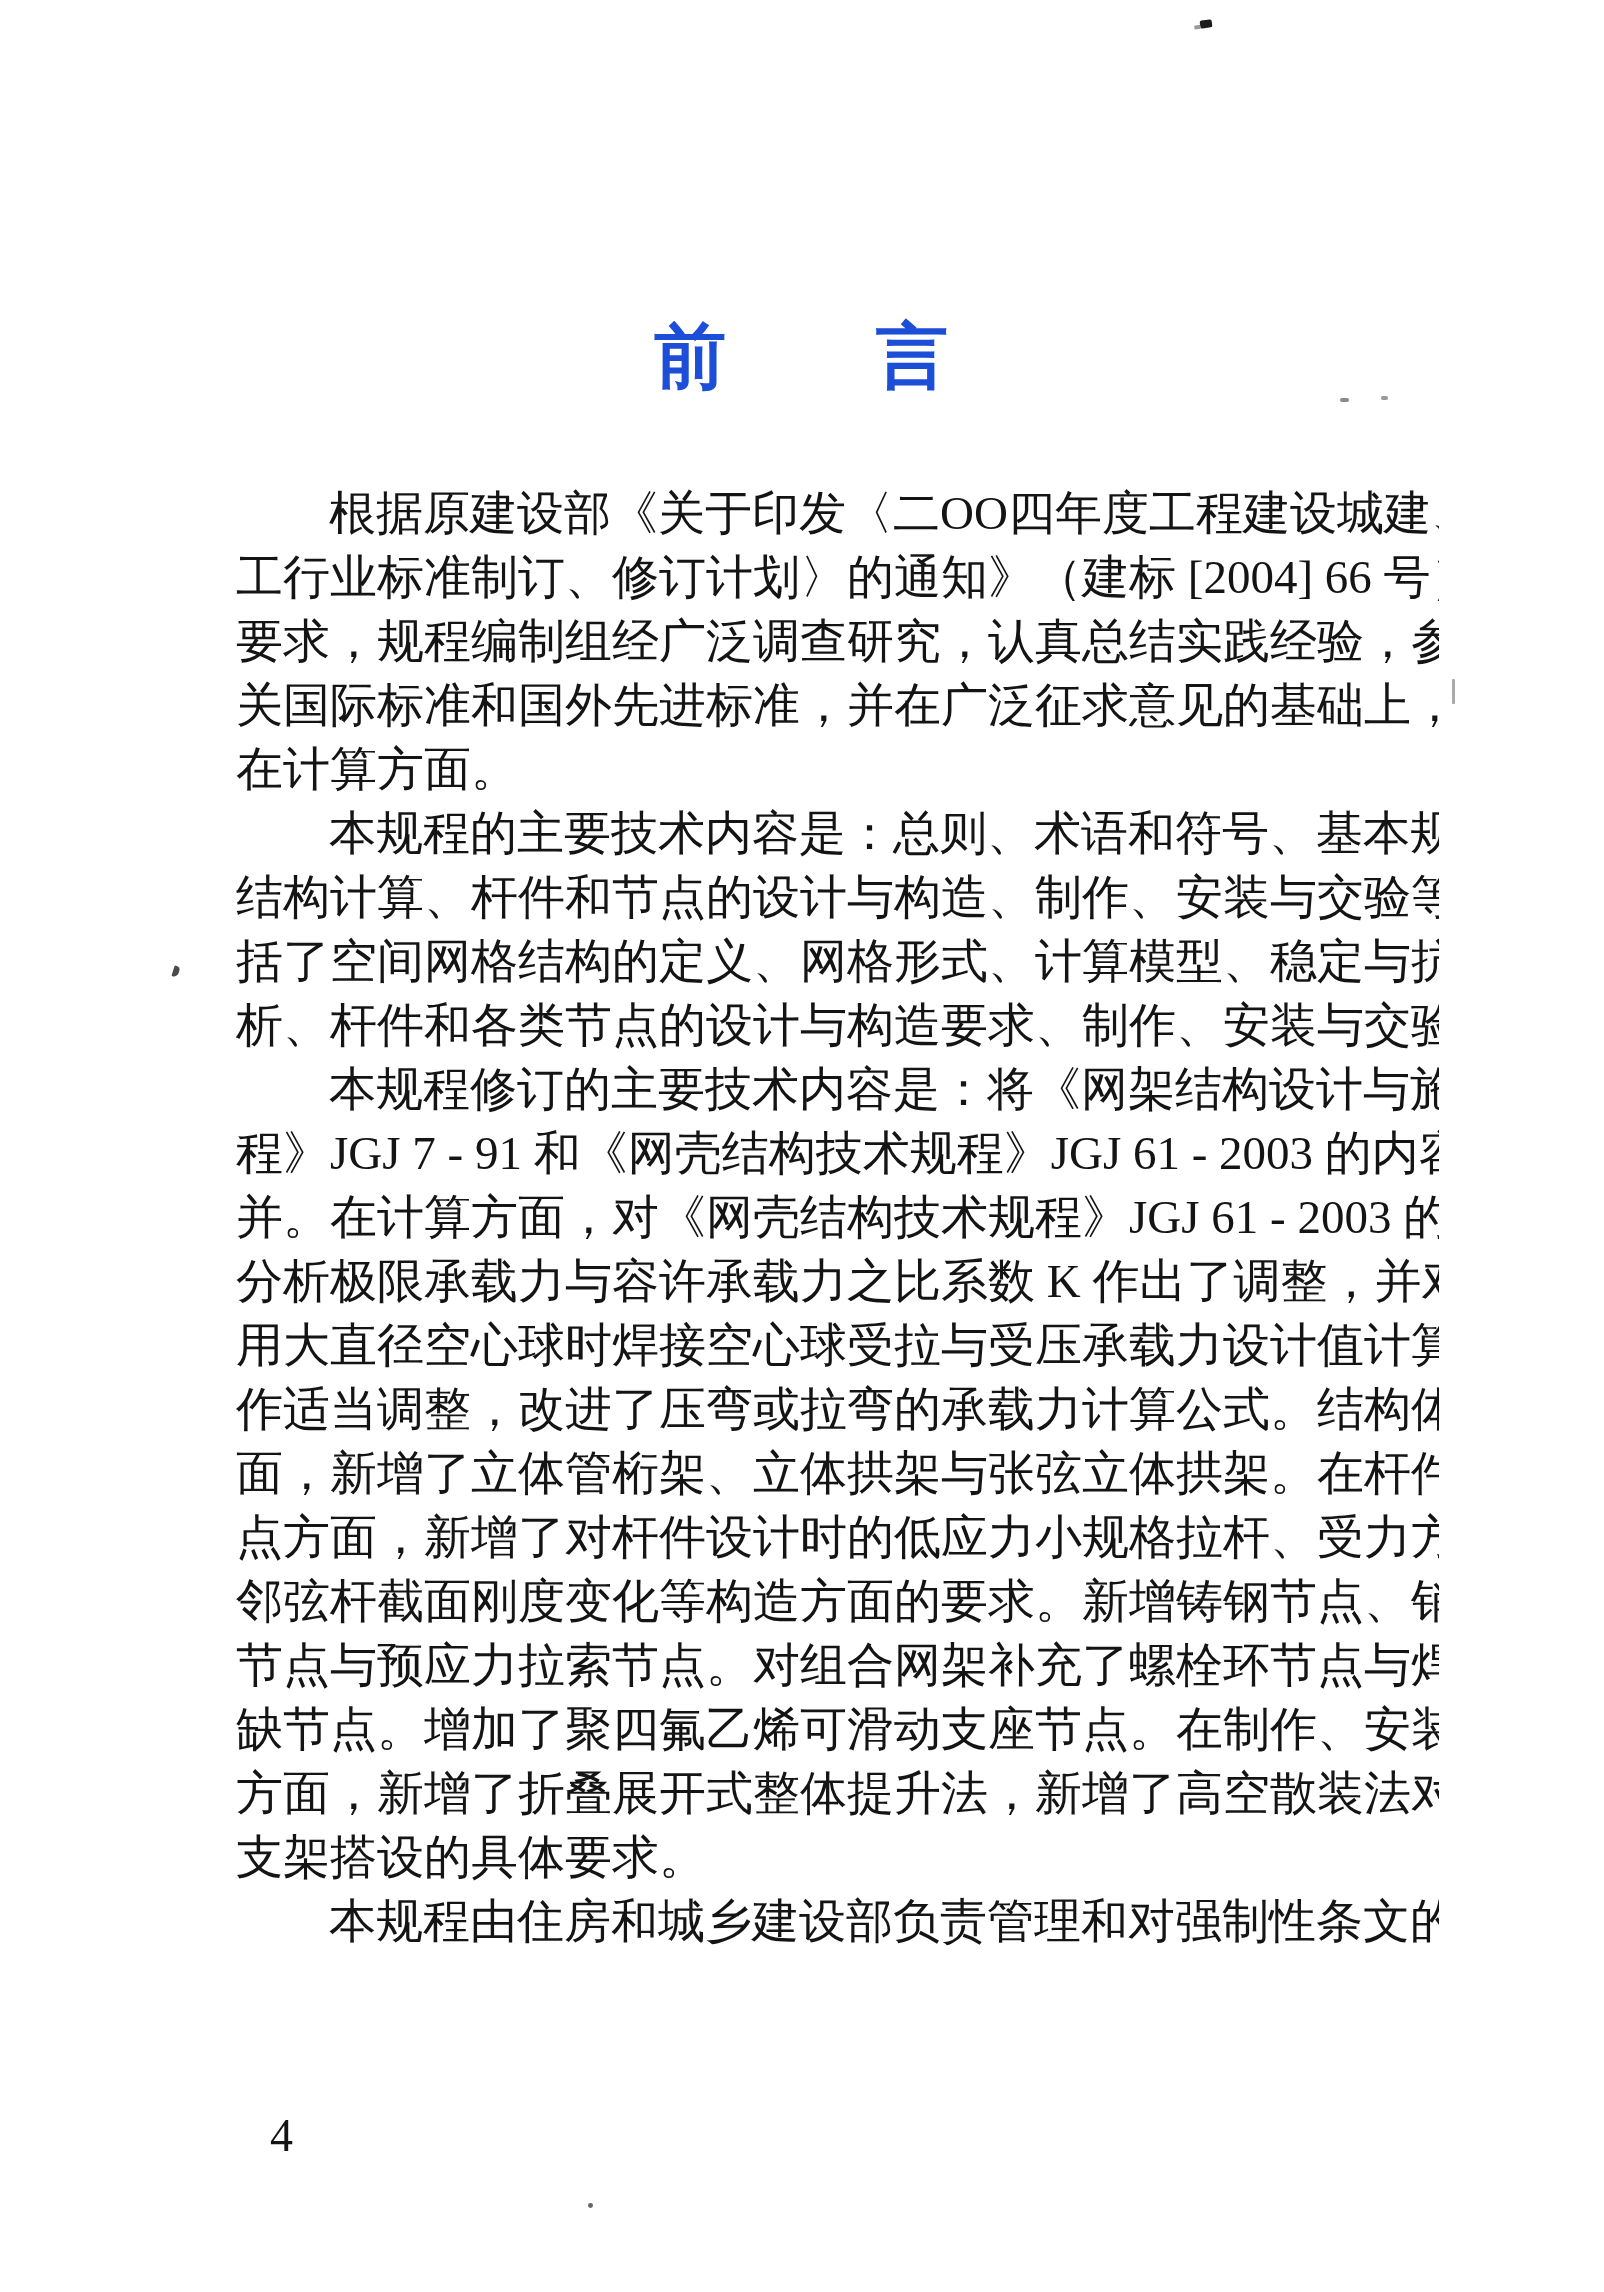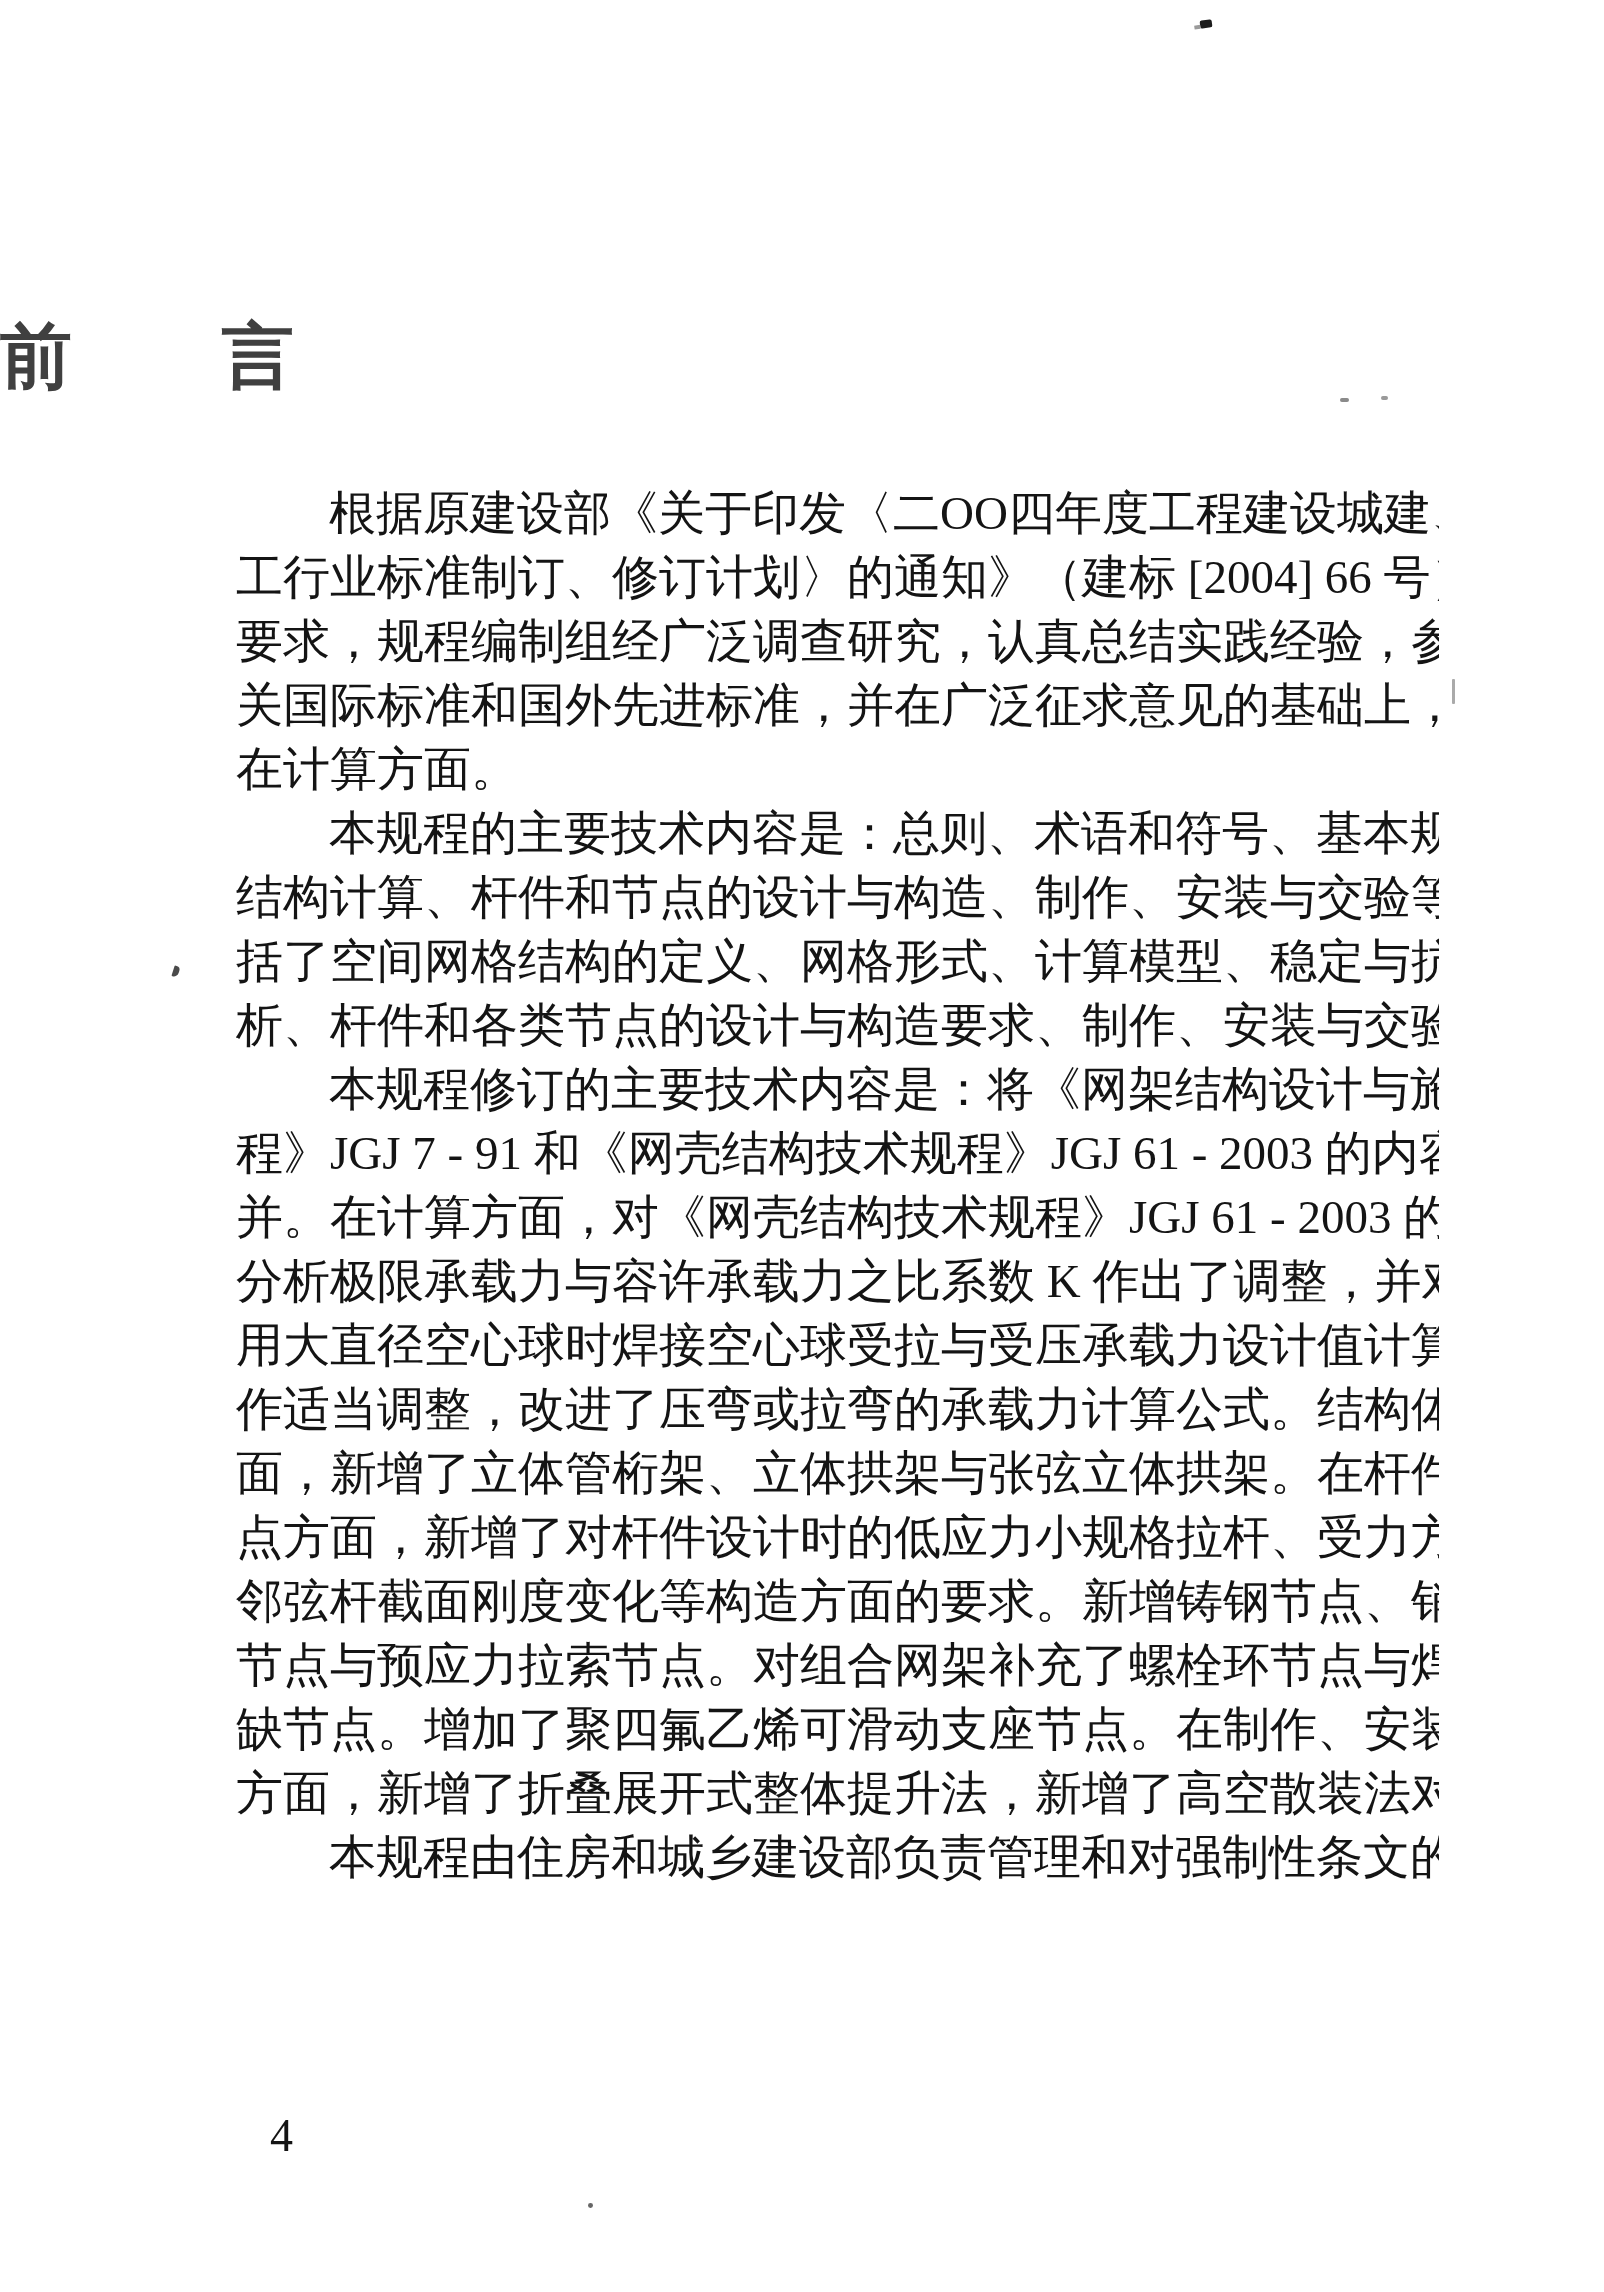--- a/index.html
+++ b/index.html
@@ -11,24 +11,25 @@
     background: #ffffff;
     overflow: hidden;
     font-family: "Liberation Serif", "DejaVu Serif", serif;
     color: #111111;
   }
   .doc-title {
     position: absolute;
     top: 309px;
     left: 0;
     width: 100%;
+    text-align: center;
     font-size: 72px;
     font-weight: bold;
     letter-spacing: 1.9px;
-    color: #404040;
+    color: #1d4ed8;
     white-space: pre;
   }
   .body-text {
     position: absolute;
     left: 236px;
     top: 481px;
     width: 1203px;
   }
   .line {
     width: 100%;
@@ -88,20 +89,21 @@
     <div class="line">并。在计算方面，对《网壳结构技术规程》JGJ 61 - 2003 的稳定</div>
     <div class="line">分析极限承载力与容许承载力之比系数 K 作出了调整，并对采</div>
     <div class="line">用大直径空心球时焊接空心球受拉与受压承载力设计值计算公式</div>
     <div class="line">作适当调整，改进了压弯或拉弯的承载力计算公式。结构体系方</div>
     <div class="line">面，新增了立体管桁架、立体拱架与张弦立体拱架。在杆件与节</div>
     <div class="line">点方面，新增了对杆件设计时的低应力小规格拉杆、受力方向相</div>
     <div class="line">邻弦杆截面刚度变化等构造方面的要求。新增铸钢节点、销轴式</div>
     <div class="line">节点与预应力拉索节点。对组合网架补充了螺栓环节点与焊接球</div>
     <div class="line">缺节点。增加了聚四氟乙烯可滑动支座节点。在制作、安装施工</div>
     <div class="line">方面，新增了折叠展开式整体提升法，新增了高空散装法对拼装</div>
+    <div class="line last">支架搭设的具体要求。</div>
     <div class="line indent">本规程由住房和城乡建设部负责管理和对强制性条文的解</div>
   </div>
 
   <div class="page-number">4</div>
 
   <span class="speck speck-a"></span>
   <span class="speck speck-b1"></span>
   <span class="speck speck-b2"></span>
   <span class="speck speck-c"></span>
   <span class="speck speck-d"></span>

